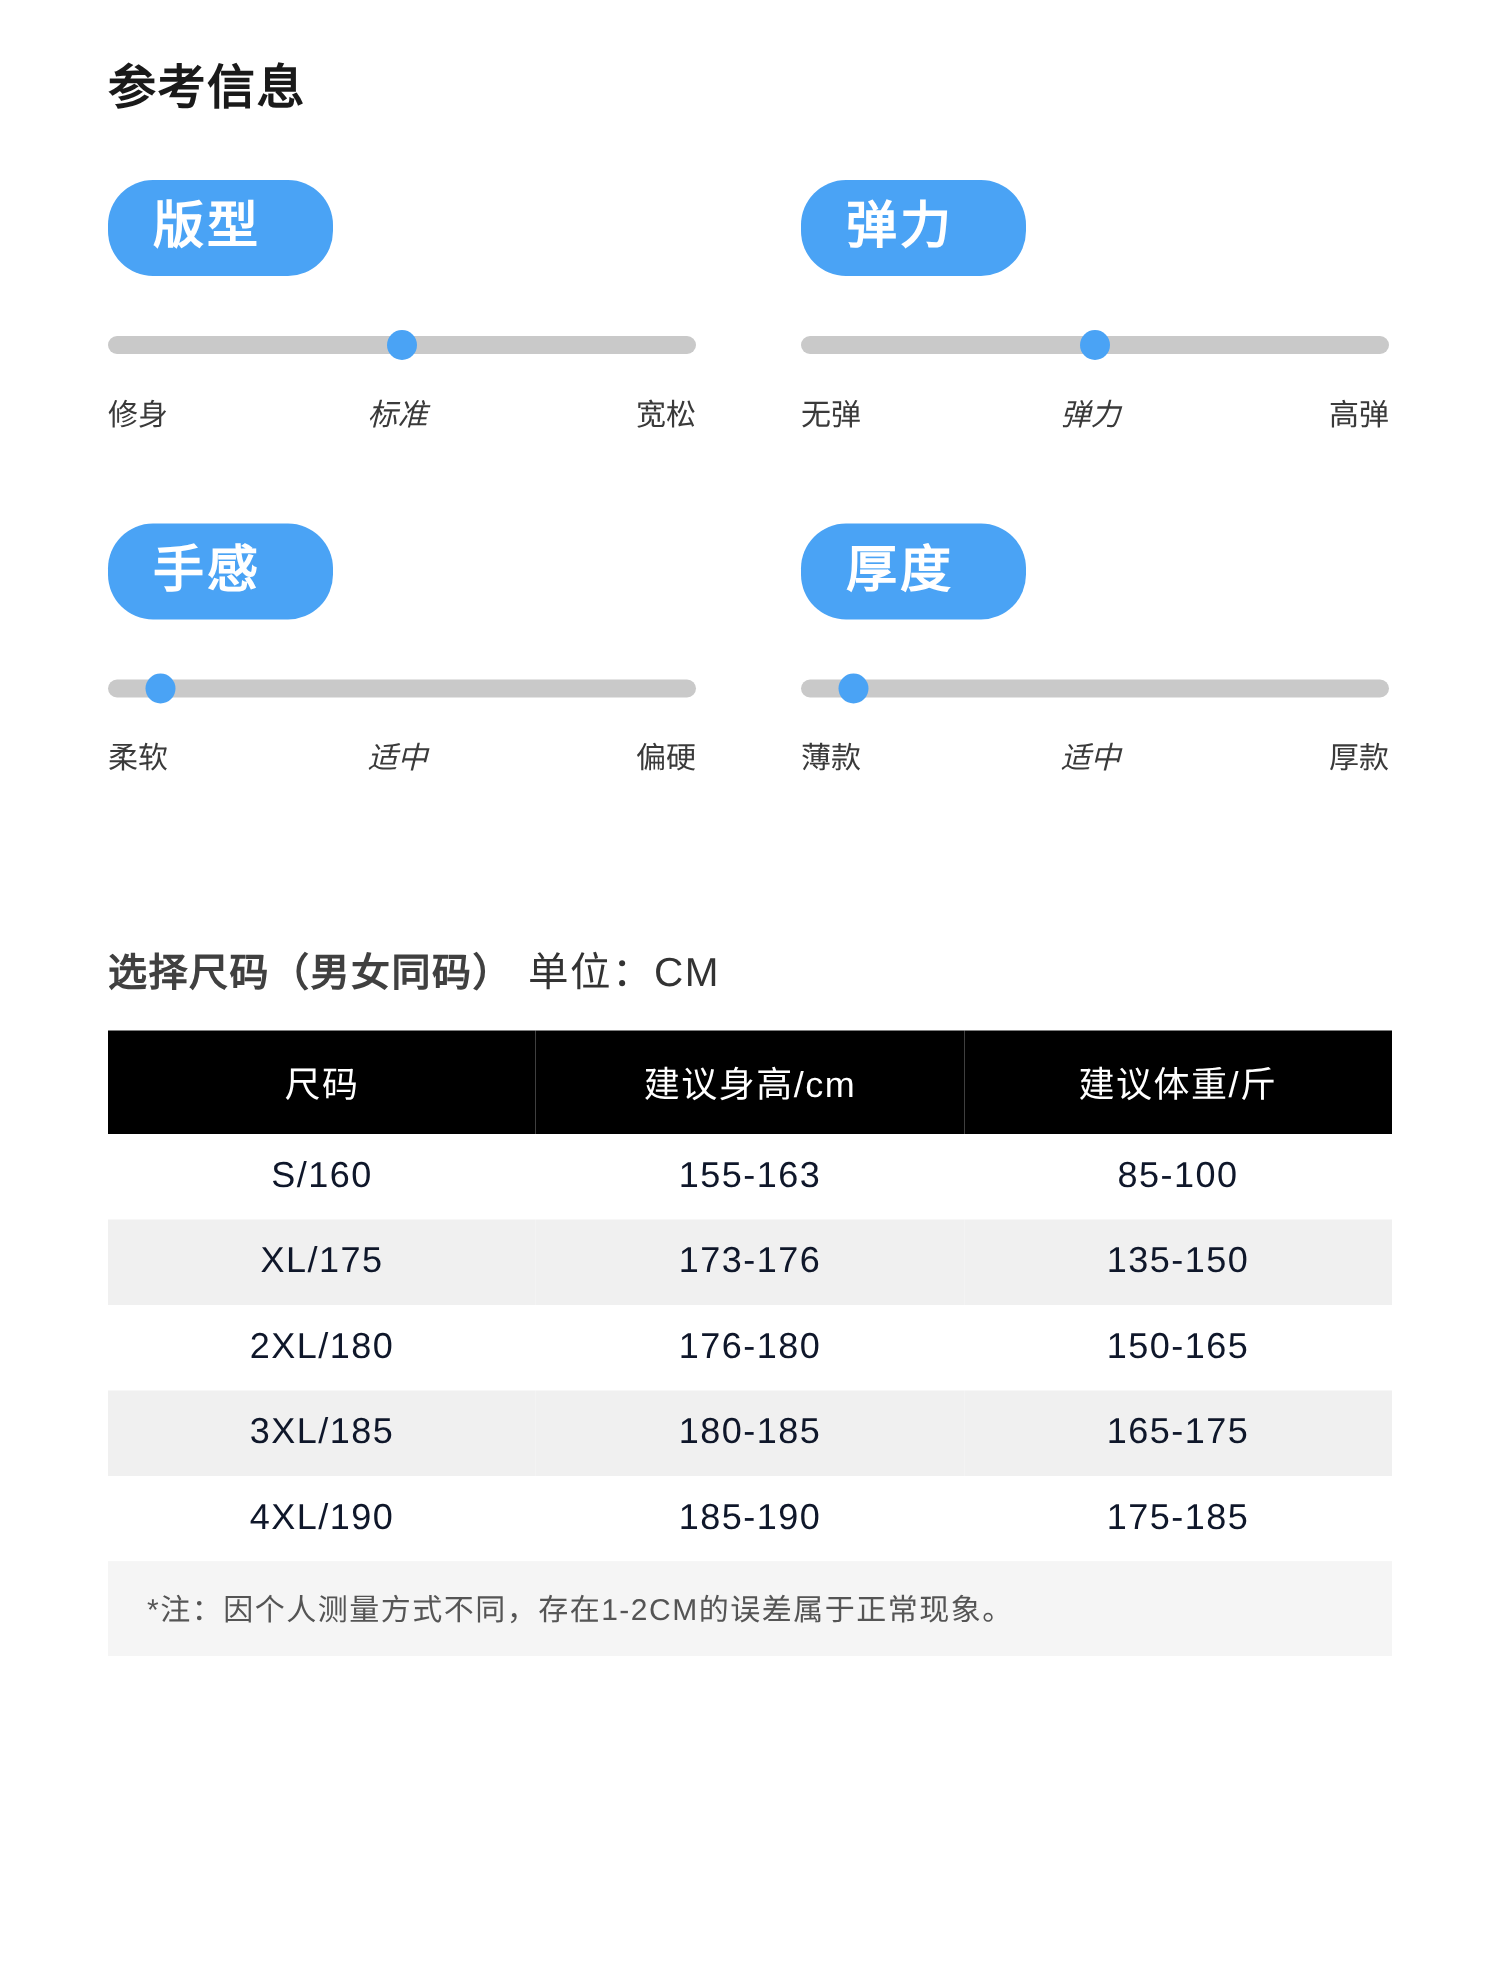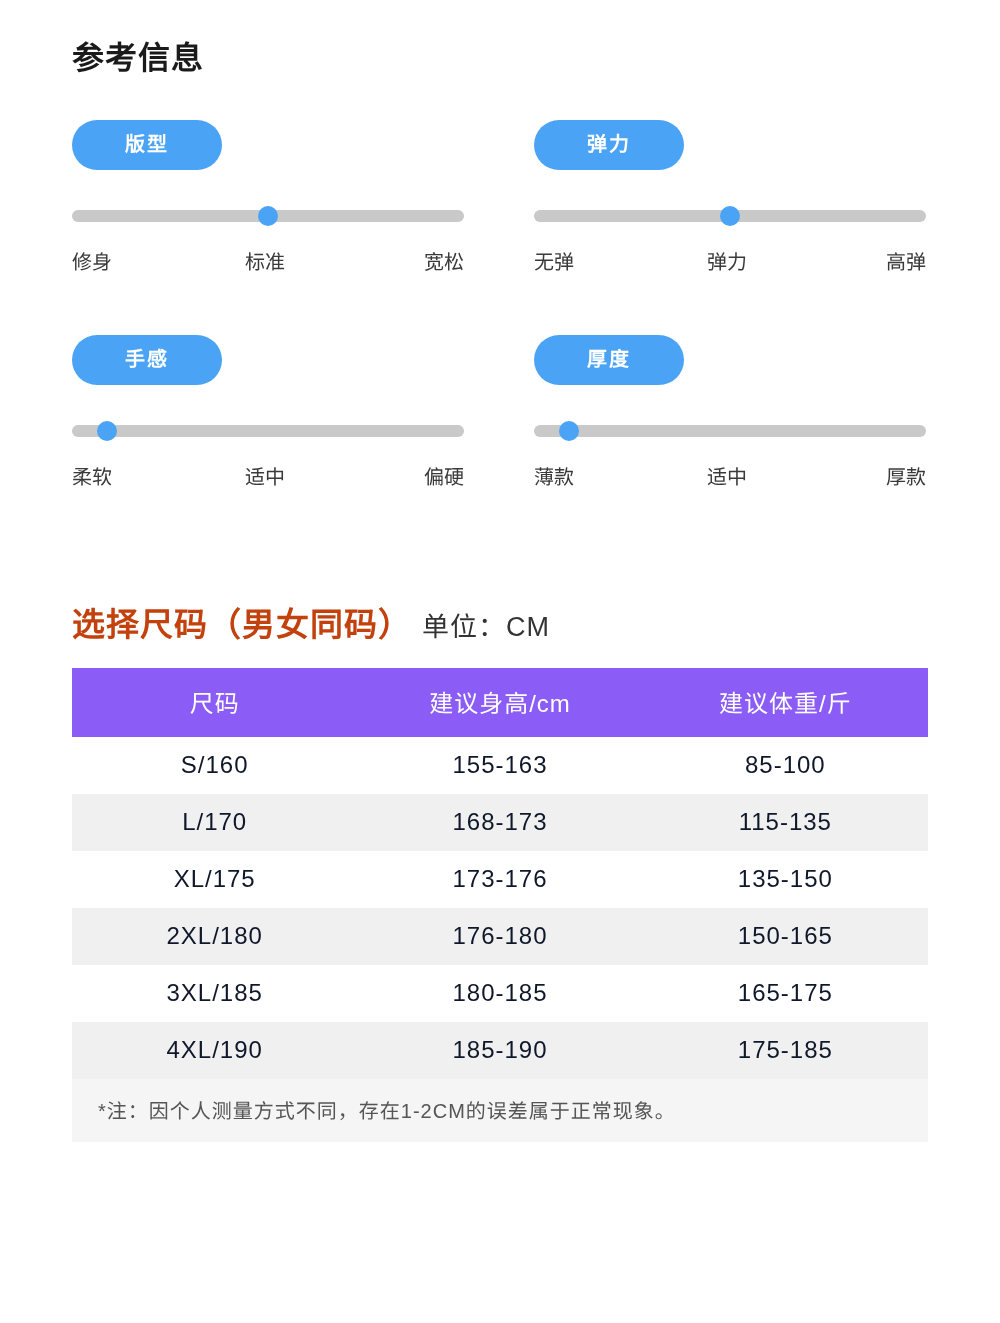--- a/index.html
+++ b/index.html
@@ -41,28 +41,27 @@
     grid-column-gap: 70px;
     grid-row-gap: 60px;
   }
   .attr-block {
     width: 392px;
   }
   .pill {
     display: inline-block;
     background: #4aa3f5;
     color: #ffffff;
-    font-size: 20px;
+    font-size: 34px;
     font-weight: bold;
     letter-spacing: 2px;
     border-radius: 30px;
     padding: 14px 30px 16px 30px;
     line-height: 1;
     min-width: 150px;
-    text-align: center;
   }
   .slider-wrap {
     margin-top: 40px;
     position: relative;
     height: 14px;
   }
   .slider-track {
     position: absolute;
     left: 0;
     right: 0;
@@ -85,50 +84,51 @@
     justify-content: space-between;
     margin-top: 22px;
     font-size: 20px;
     color: #3a3a3a;
     gap: 14px;
   }
   .slider-labels span:nth-child(2) {
     text-align: left;
     flex: 0 0 auto;
     margin-left: -6px;
+    font-style: italic;
   }
 
   
   .size-header {
     margin: 108px 0 0 0;
     padding: 0 0 0 72px;
     display: flex;
     align-items: baseline;
   }
   .size-title {
-    font-size: 33px;
+    font-size: 26px;
     font-weight: bold;
-    color: #c2410c;
+    color: #404040;
     letter-spacing: 1px;
   }
   .size-unit {
     font-size: 27px;
     color: #333;
     margin-left: 10px;
     letter-spacing: 1px;
   }
 
   table.size-table {
     margin: 22px 72px 0 72px;
     width: 856px;
     border-collapse: collapse;
     table-layout: fixed;
   }
   table.size-table th {
-    background: #8b5cf6;
+    background: #000000;
     color: #ffffff;
     font-size: 24px;
     font-weight: normal;
     padding: 16px 0 18px 0;
     text-align: center;
     letter-spacing: 1px;
   }
   table.size-table td {
     font-size: 24px;
     color: #0f172a;
@@ -225,25 +225,20 @@
         <th>建议体重/斤</th>
       </tr>
     </thead>
     <tbody>
       <tr>
         <td>S/160</td>
         <td>155-163</td>
         <td>85-100</td>
       </tr>
       <tr>
-        <td>L/170</td>
-        <td>168-173</td>
-        <td>115-135</td>
-      </tr>
-      <tr>
         <td>XL/175</td>
         <td>173-176</td>
         <td>135-150</td>
       </tr>
       <tr>
         <td>2XL/180</td>
         <td>176-180</td>
         <td>150-165</td>
       </tr>
       <tr>

